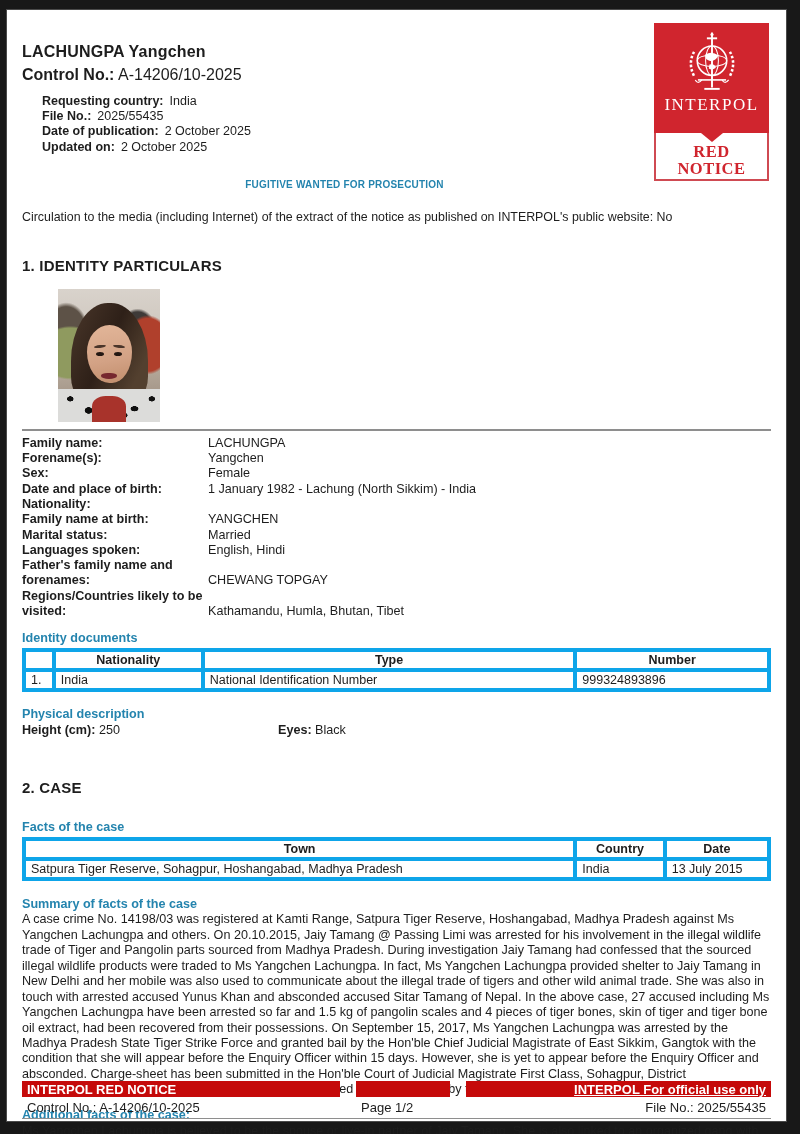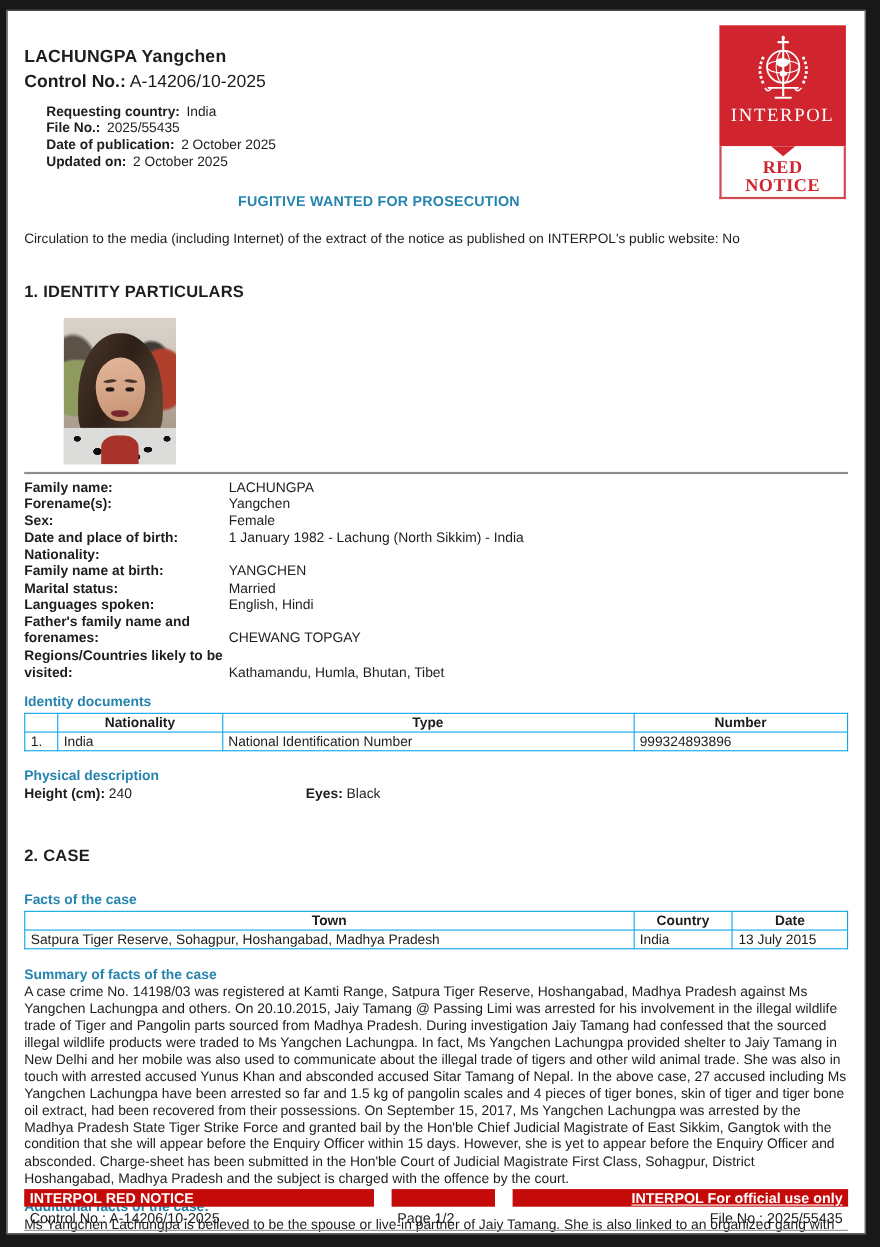--- a/index.html
+++ b/index.html
@@ -22,21 +22,21 @@
 
   
   .doc-name { font-size: 16px; font-weight: bold; margin-top: 21px; letter-spacing: .2px; }
   .control-line { font-size: 16px; margin-top: 5px; }
   .control-line .lbl { font-weight: bold; }
   .meta-block { margin-top: 10px; font-size: 12.5px; line-height: 15.2px; }
   .meta-row .lbl { font-weight: bold; padding-left: 20px; }
   .meta-row .val { margin-left: 6px; }
 
   .banner-wrap { width: 645px; text-align: center; margin-top: 19px; }
-  .banner { font-size: 13px; font-weight: bold; color: #2484ae; letter-spacing: .2px; }
+  .banner { font-size: 10px; font-weight: bold; color: #2484ae; letter-spacing: .2px; }
 
   .circulation { margin-top: 18px; font-size: 12.4px; }
 
   
   .logo { position: absolute; top: 13px; right: 17px; width: 115px; }
   .logo-red {
     background: #d0252e;
     height: 110px;
     display: flex; flex-direction: column; align-items: center; justify-content: flex-start;
   }
@@ -124,21 +124,21 @@
   .rule { border: none; border-top: 2px solid #8e8e8e; margin-top: 7px; }
 
   
   .fields { margin-top: 5px; font-size: 12.6px; line-height: 15.3px; }
   .field-row { display: flex; align-items: flex-end; }
   .field-label { width: 186px; font-weight: bold; flex: none; }
   .field-value { flex: 1; }
 
   .id-docs-heading { margin-top: 12px; }
   table.doc-table { width: 100%; border-collapse: collapse; margin-top: 3px; font-size: 12.5px; }
-  table.doc-table th, table.doc-table td { border: 1px solid #0ea5e9; padding: 1px 5px; height: 16px; margin-left: 16px; }
+  table.doc-table th, table.doc-table td { border: 4px solid #0ea5e9; padding: 1px 5px; height: 16px; margin-left: 16px; }
   table.doc-table th { font-weight: bold; text-align: center; }
   table.doc-table td { text-align: left; }
 
   .phys-heading { margin-top: 15px; }
   .phys-line { margin-top: 2px; font-size: 12.6px; display: flex; }
   .phys-line .lbl { font-weight: bold; }
   .phys-eyes { margin-left: 158px; }
 
   .facts-heading { margin-top: 24px; }
   .summary-heading { margin-top: 16px; }
@@ -307,21 +307,21 @@
         <td>National Identification Number</td>
         <td>999324893896</td>
       </tr>
     </tbody>
   </table>
 
   <div class="sub-heading phys-heading">Physical description</div>
   <div class="phys-line">
     <span>
       <span class="lbl">Height (cm):</span>
-      <span>240</span>
+      <span>250</span>
     </span>
     <span class="phys-eyes">
       <span class="lbl">Eyes:</span>
       <span>Black</span>
     </span>
   </div>
 
   <div class="section-title" id="case-title">2. CASE</div>
 
   <div class="sub-heading facts-heading">Facts of the case</div>

